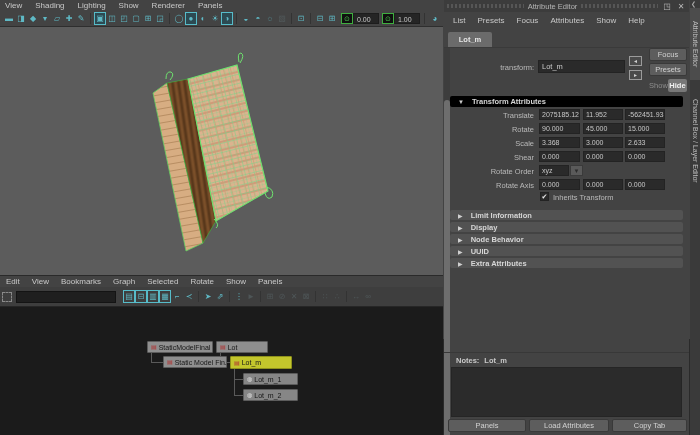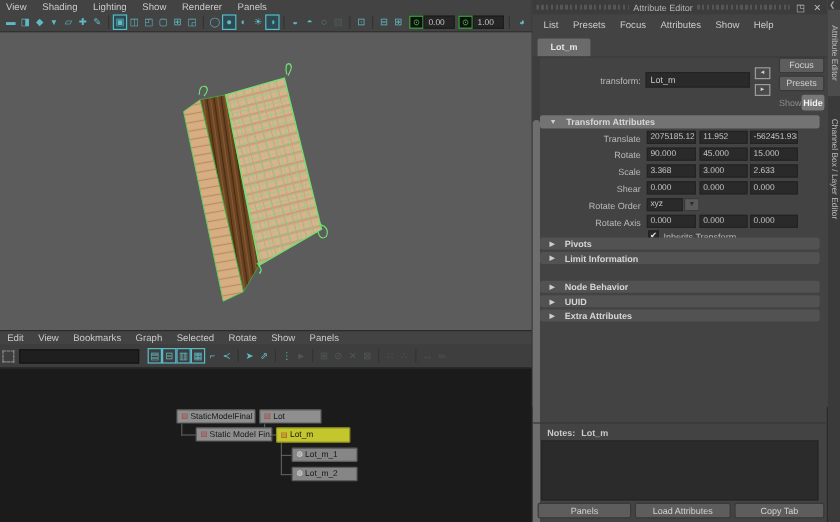--- a/index.html
+++ b/index.html
@@ -80,21 +80,21 @@
          font-size:5px; display:flex; align-items:center; justify-content:center; background:#4a4a4a; }
   .ae-btn { position:absolute; background:#5d5d5d; border:1px solid #393939; border-radius:2px;
             color:#d2d2d2; font-size:7.5px; display:flex; align-items:center; justify-content:center; }
   #showhide { position:absolute; left:205px; top:79px; width:38px; height:13px; display:flex; }
   #showhide .sh { flex:1; font-size:7.5px; display:flex; align-items:center; justify-content:center; }
   #sh-show { color:#8d8d8d; }
   #sh-hide { background:#787878; color:#f2f2f2; border-radius:2px; font-weight:bold; }
 
   .sec-bar { position:absolute; left:6px; width:233px; height:10px; background:#525252;
              border-radius:2px; display:flex; align-items:center; gap:8px; padding-left:8px; }
-  .sec-bar.open { background:#737373; height:11px; }
+  .sec-bar.open { background:#000000; height:11px; }
   .sec-chev { font-size:6px; color:#cfcfcf; }
   .sec-title { font-size:7.5px; font-weight:bold; color:#d6d6d6; white-space:nowrap; }
 
   .dd-arrow { position:absolute; width:13px; height:11px; background:#5a5a5a; color:#2c2c2c;
               font-size:6px; display:flex; align-items:center; justify-content:center;
               border:1px solid #3a3a3a; }
   .cb { position:absolute; width:9px; height:9px; background:#2a2a2a; border:1px solid #232323;
         color:#e8e8e8; font-size:7px; line-height:8px; text-align:center; }
 
   #ae-divider { left:0; top:352px; width:245px; height:1px; background:#383838; }
@@ -354,27 +354,27 @@
     <span class="dd-arrow" style="left:126px; top:165px;">▼</span>
 
     <span class="ae-label" style="left:4px; top:181px; width:86px;">Rotate Axis</span>
     <div class="ae-field" style="left:95px; top:179px; width:41px;">0.000</div>
     <div class="ae-field" style="left:139px; top:179px; width:40px;">0.000</div>
     <div class="ae-field" style="left:181px; top:179px; width:40px;">0.000</div>
 
     <span class="cb" style="left:96px; top:192px;">✔</span>
     <span class="ae-label" style="left:109px; top:193px; text-align:left;">Inherits Transform</span>
 
-    <div class="sec-bar" style="top:198px;">
-      <span class="sec-chev">▶</span>
-      <span class="sec-title">Pivots</span>
-    </div>
     <div class="sec-bar" style="top:210px;">
       <span class="sec-chev">▶</span>
       <span class="sec-title">Limit Information</span>
+    </div>
+    <div class="sec-bar" style="top:222px;">
+      <span class="sec-chev">▶</span>
+      <span class="sec-title">Display</span>
     </div>
     <div class="sec-bar" style="top:234px;">
       <span class="sec-chev">▶</span>
       <span class="sec-title">Node Behavior</span>
     </div>
     <div class="sec-bar" style="top:258px;">
       <span class="sec-chev">▶</span>
       <span class="sec-title">Extra Attributes</span>
     </div>
     <div class="sec-bar" style="top:246px;">

